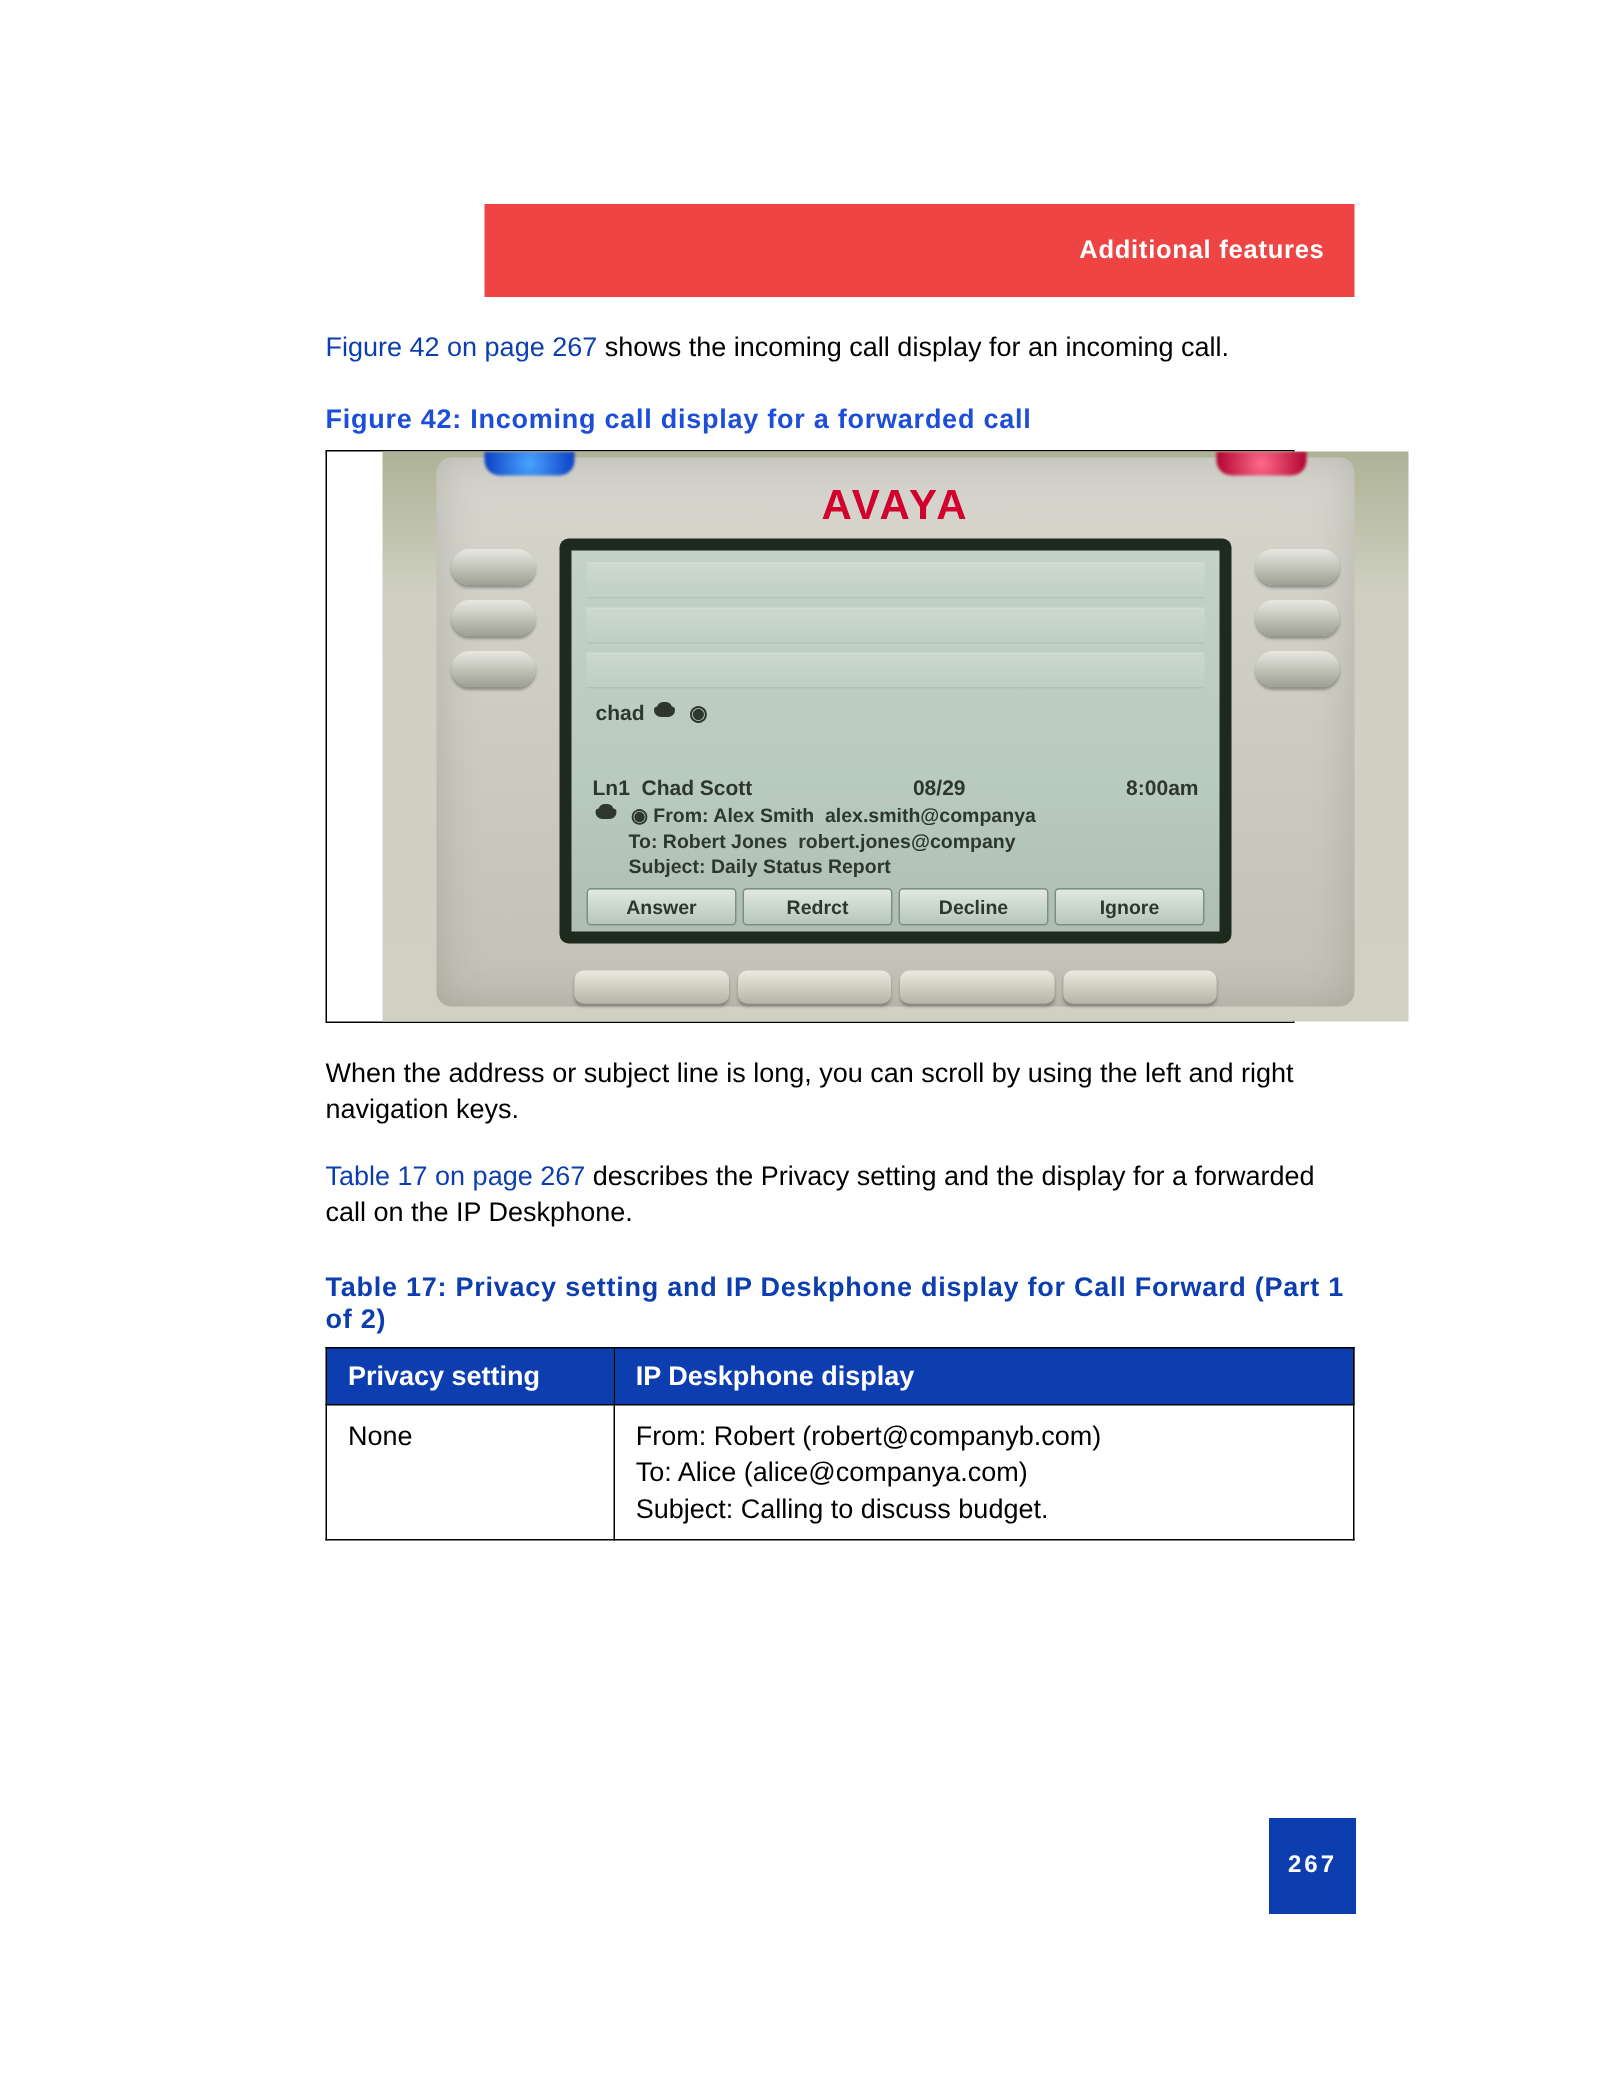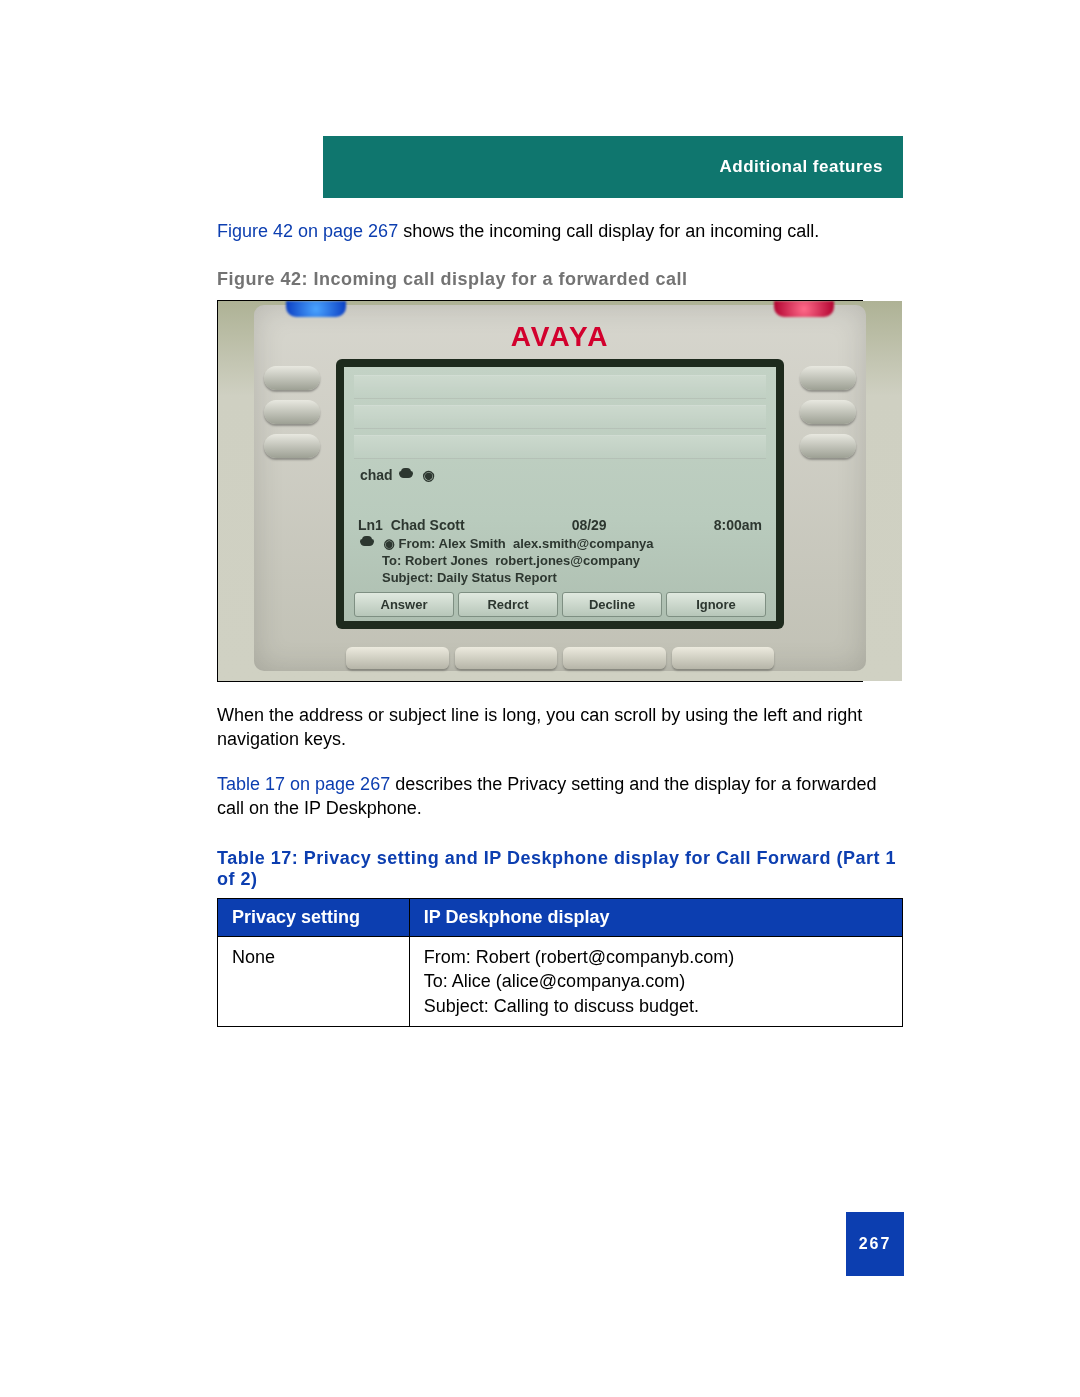--- a/index.html
+++ b/index.html
@@ -14,21 +14,21 @@
     position: relative;
     width: 1080px;
     height: 1397px;
   }
   .header-bar {
     position: absolute;
     top: 136px;
     left: 323px;
     width: 580px;
     height: 62px;
-    background: #0f766e;
+    background: #ef4444;
     display: flex;
     align-items: center;
     justify-content: flex-end;
     padding-right: 20px;
     box-sizing: border-box;
   }
   .header-bar span {
     color: #fff;
     font-weight: bold;
     font-size: 17px;
@@ -42,30 +42,31 @@
   }
   .para {
     font-size: 18px;
     line-height: 1.3;
     margin: 0 0  0;
   }
   .para .link { color: #0c3eb0; }
   .fig-caption {
     font-weight: bold;
     font-size: 18px;
-    color: #737373;
+    color: #1d4ed8;
     margin: 26px 0 10px 0;
     letter-spacing: 0.5px;
   }
   .figure {
     width: 646px;
     height: auto;
     border: 1px solid #000;
     box-sizing: border-box;
     margin-top: 4px;
+    padding-left: 37px;
   }
   
   .phone-wrap {
     background: linear-gradient(180deg,#aeb295 0%, #cfd0c2 25%, #d0d1c3 100%);
     width: 684px;
     height: 380px;
     position: relative;
     overflow: hidden;
   }
   .phone-body {

